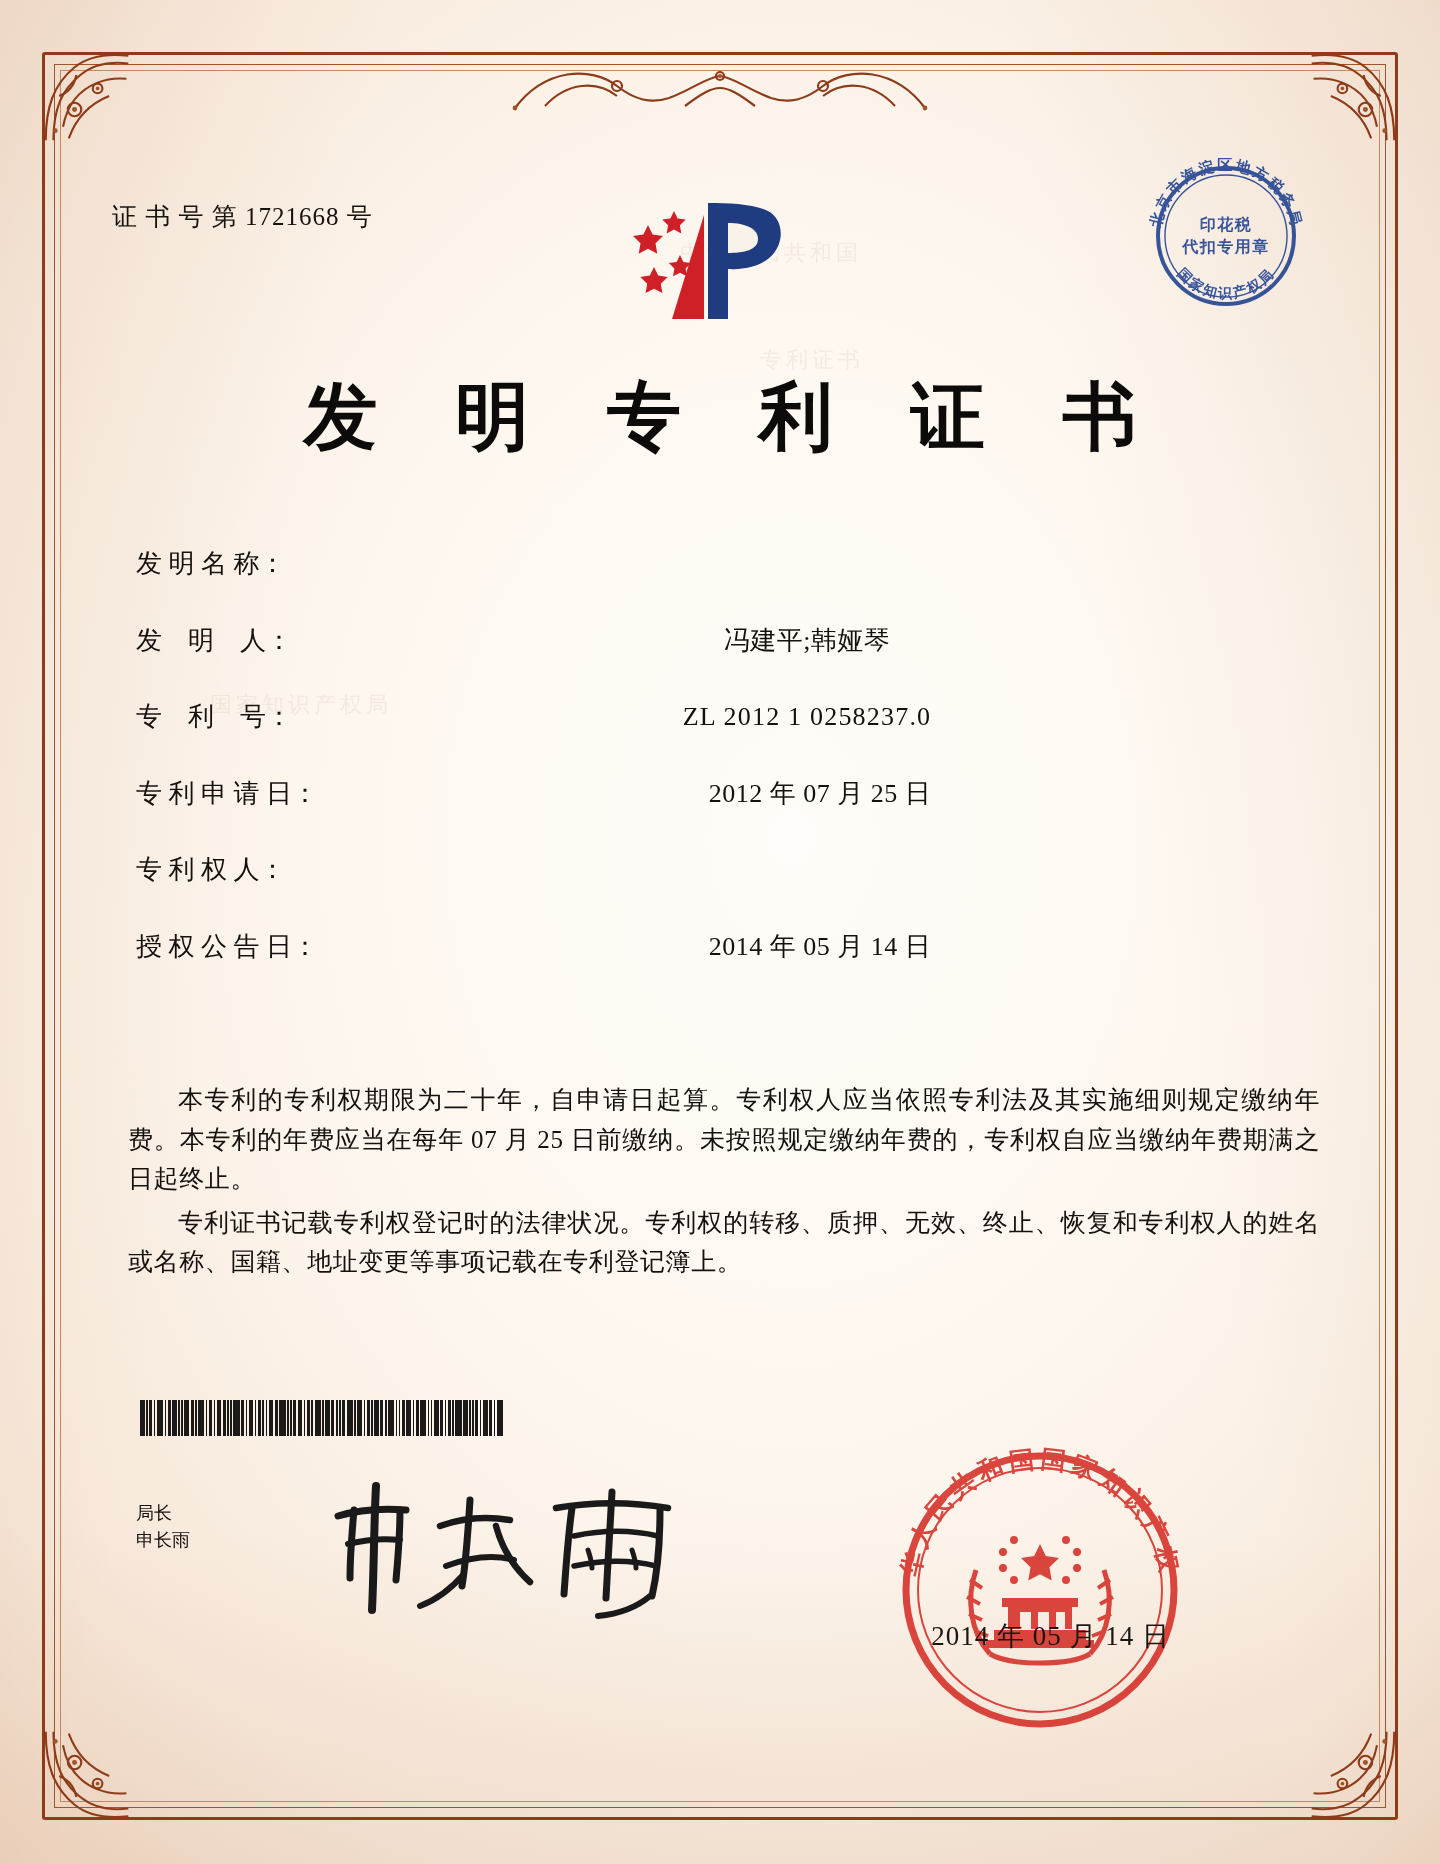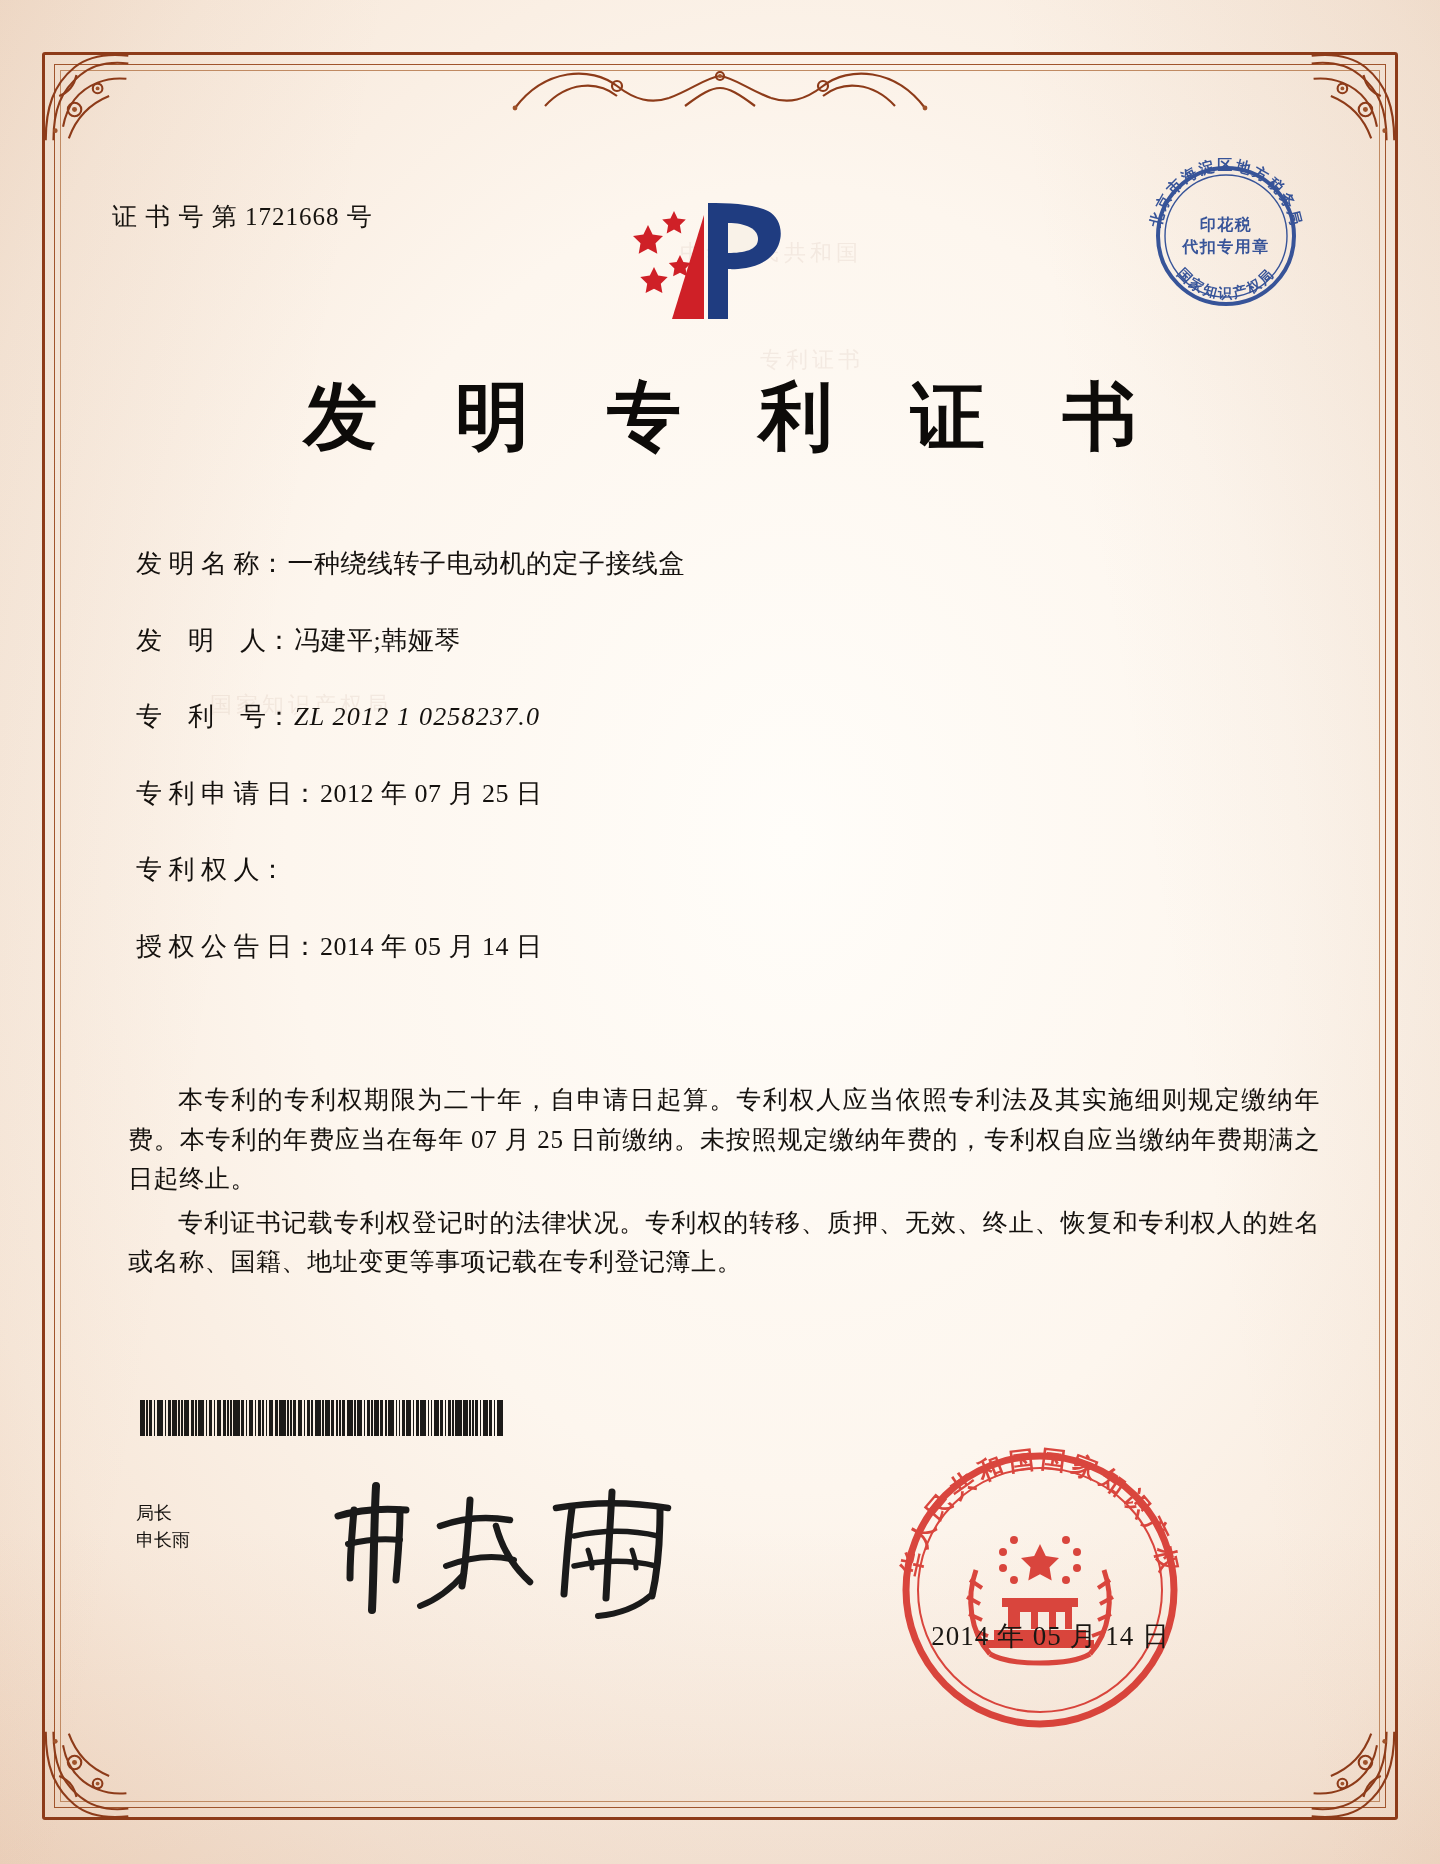--- a/index.html
+++ b/index.html
@@ -145,34 +145,34 @@
     top: 548px;
     right: 120px;
   }
   .field-row {
     display: flex;
     align-items: baseline;
     margin-bottom: 44px;
     font-size: 26px;
     color: #14110e;
     line-height: 1.25;
+    text-align: center;
   }
   .field-label {
     white-space: pre;
     flex: 0 0 auto;
   }
   .field-colon { margin: 0 2px 0 0; }
   .field-value {
     flex: 1 1 auto;
     letter-spacing: 0.5px;
   }
   .field-value.mono {
     font-family: "Liberation Serif", serif;
     letter-spacing: 1.2px;
-    font-style: italic;
   }
 
   
   #body-text {
     position: absolute;
     left: 128px;
     right: 120px;
     top: 1080px;
     font-size: 25px;
     line-height: 1.58;
@@ -401,21 +401,20 @@
     </svg>
   </div>
 
   <div id="cert-title">发 明 专 利 证 书</div>
 
   <div id="fields">
 
     <div class="field-row">
       <span class="field-label">发 明 名 称</span>
       <span class="field-colon">：</span>
-      <span class="field-value">一种绕线转子电动机的定子接线盒</span>
     </div>
 
     <div class="field-row">
       <span class="field-label">发    明    人</span>
       <span class="field-colon">：</span>
       <span class="field-value">冯建平;韩娅琴</span>
     </div>
 
     <div class="field-row">
       <span class="field-label">专    利    号</span>

